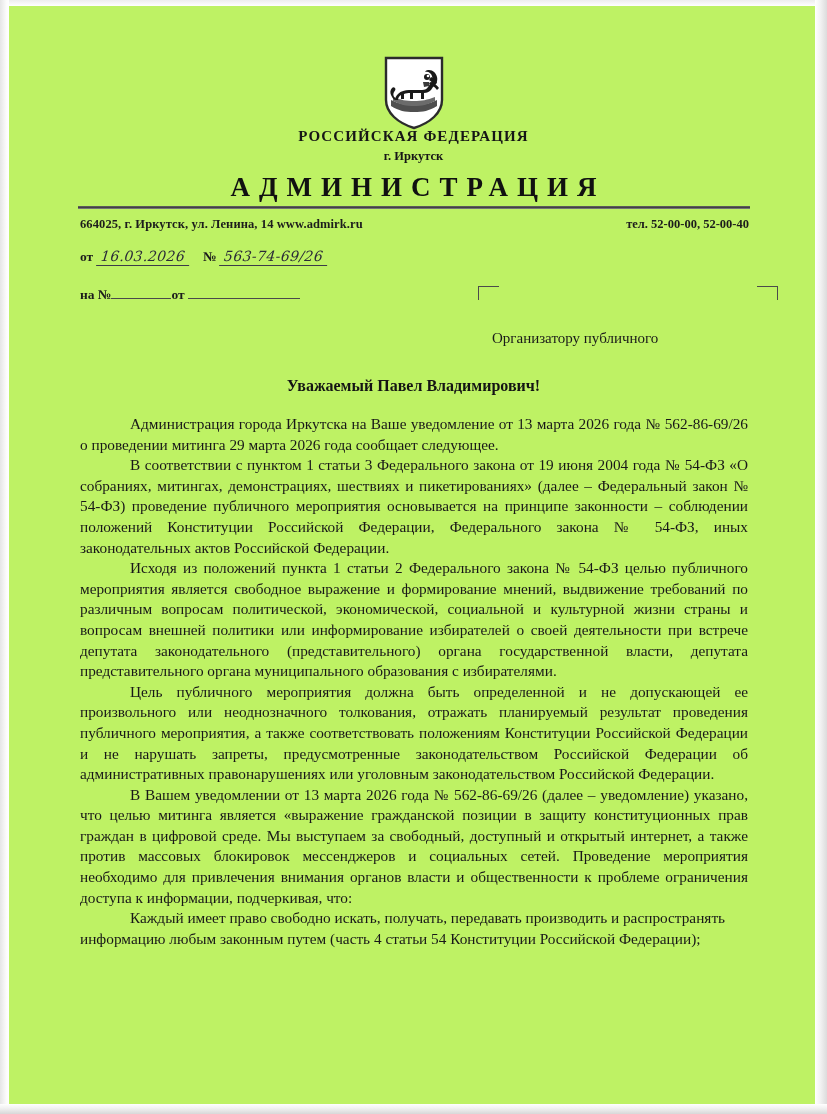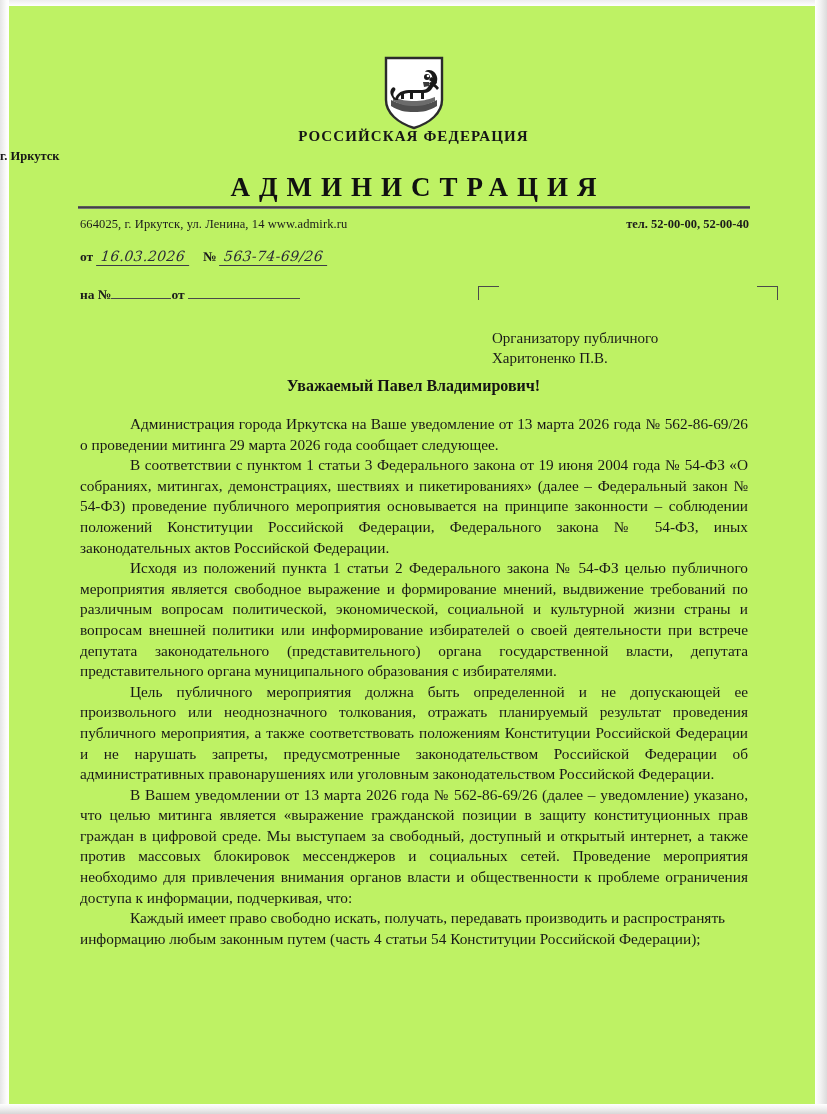--- a/index.html
+++ b/index.html
@@ -81,21 +81,21 @@
     font-weight: bold;
     letter-spacing: 1.1px;
     color: #161616;
     font-family: "Liberation Serif", serif;
   }
   .city-line {
     position: absolute;
     left: 0;
     top: 149px;
     width: 827px;
-    text-align: left;
+    text-align: center;
     font-size: 12.5px;
     font-weight: bold;
     color: #161616;
   }
   .admin-title {
     position: absolute;
     left: 0;
     top: 172px;
     width: 827px;
     text-align: center;
@@ -113,21 +113,21 @@
     height: 3px;
     background: linear-gradient(to bottom, #6e6e6e, #3a3a3a 45%, #8d8d8d);
   }
 
   
   .addr {
     position: absolute;
     left: 80px;
     top: 217px;
     font-size: 12.5px;
-    font-weight: normal;
+    font-weight: bold;
     color: #1c1c1c;
     letter-spacing: 0.1px;
     text-align: right;
   }
   .tel {
     position: absolute;
     right: 78px;
     top: 217px;
     font-size: 12.5px;
     font-weight: bold;
@@ -285,21 +285,20 @@
 
     <div class="ref-in">
       <span>на №</span><span class="blank-line bl-short"></span><span>от</span>&nbsp;<span class="blank-line bl-long"></span>
     </div>
 
     <div class="addressee">
       <span class="crn crn-tl"></span>
       <span class="crn crn-tr"></span>
       <div class="addressee-text">
         <div>Организатору публичного</div>
-        <div>Харитоненко П.В.</div>
       </div>
     </div>
 
     <div class="salutation">Уважаемый Павел Владимирович!</div>
 
     <div class="body-text">
       <p>Администрация города Иркутска на Ваше уведомление от 13 марта 2026 года № 562-86-69/26 о проведении митинга 29 марта 2026 года сообщает следующее.</p>
       <p>В соответствии с пунктом 1 статьи 3 Федерального закона от 19 июня 2004 года № 54-ФЗ «О собраниях, митингах, демонстрациях, шествиях и пикетированиях» (далее – Федеральный закон № 54-ФЗ) проведение публичного мероприятия основывается на принципе законности – соблюдении положений Конституции Российской Федерации, Федерального закона № 54-ФЗ, иных законодательных актов Российской Федерации.</p>
       <p>Исходя из положений пункта 1 статьи 2 Федерального закона № 54-ФЗ целью публичного мероприятия является свободное выражение и формирование мнений, выдвижение требований по различным вопросам политической, экономической, социальной и культурной жизни страны и вопросам внешней политики или информирование избирателей о своей деятельности при встрече депутата законодательного (представительного) органа государственной власти, депутата представительного органа муниципального образования с избирателями.</p>
       <p>Цель публичного мероприятия должна быть определенной и не допускающей ее произвольного или неоднозначного толкования, отражать планируемый результат проведения публичного мероприятия, а также соответствовать положениям Конституции Российской Федерации и не нарушать запреты, предусмотренные законодательством Российской Федерации об административных правонарушениях или уголовным законодательством Российской Федерации.</p>

